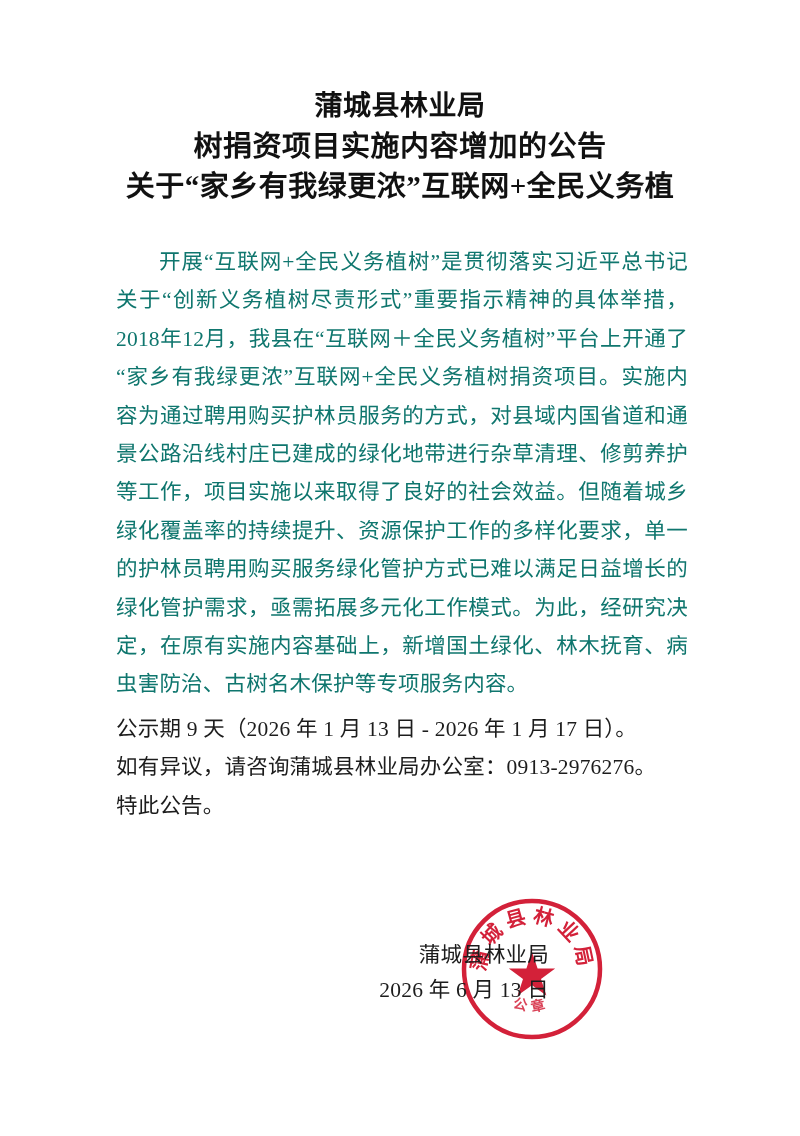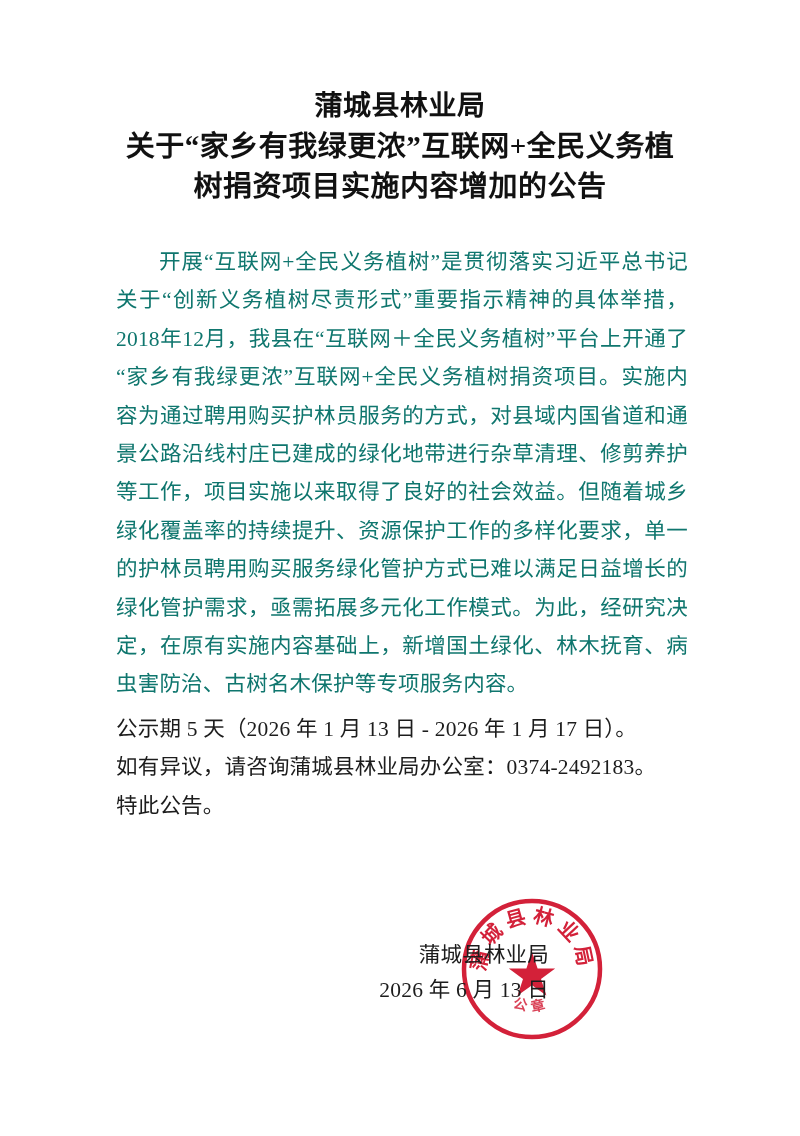--- a/index.html
+++ b/index.html
@@ -111,30 +111,30 @@
     height: 144px;
   }
 </style>
 </head>
 <body>
 
 <div class="page">
 
   <div class="title-block">
     <div class="title-line l1">蒲城县林业局</div>
+    <div class="title-line">树捐资项目实施内容增加的公告</div>
     <div class="title-line">关于“家乡有我绿更浓”互联网+全民义务植</div>
-    <div class="title-line">树捐资项目实施内容增加的公告</div>
   </div>
 
   <div class="body-block">
     <p class="para indent">开展“互联网+全民义务植树”是贯彻落实习近平总书记关于“创新义务植树尽责形式”重要指示精神的具体举措，2018年12月，我县在“互联网＋全民义务植树”平台上开通了“家乡有我绿更浓”互联网+全民义务植树捐资项目。实施内容为通过聘用购买护林员服务的方式，对县域内国省道和通景公路沿线村庄已建成的绿化地带进行杂草清理、修剪养护等工作，项目实施以来取得了良好的社会效益。但随着城乡绿化覆盖率的持续提升、资源保护工作的多样化要求，单一的护林员聘用购买服务绿化管护方式已难以满足日益增长的绿化管护需求，亟需拓展多元化工作模式。为此，经研究决定，在原有实施内容基础上，新增国土绿化、林木抚育、病虫害防治、古树名木保护等专项服务内容。</p>
 
     <div class="closing-block">
-      <p class="closing-line">公示期 5 天（2026 年 1 月 13 日 - 2026 年 1 月 17 日）。</p>
-      <p class="closing-line">如有异议，请咨询蒲城县林业局办公室：0374-2492183。</p>
+      <p class="closing-line">公示期 9 天（2026 年 1 月 13 日 - 2026 年 1 月 17 日）。</p>
+      <p class="closing-line">如有异议，请咨询蒲城县林业局办公室：0913-2976276。</p>
       <p class="closing-line">特此公告。</p>
     </div>
   </div>
 
   <div class="seal">
     <svg viewBox="0 0 144 144" xmlns="http://www.w3.org/2000/svg">
       <defs>
         <path id="sealTopArc" d="M 26,72 A 46,46 0 0 1 118,72" fill="none"></path>
         <path id="sealBottomArc" d="M 30,72 A 42,42 0 0 0 114,72" fill="none"></path>
       </defs>

